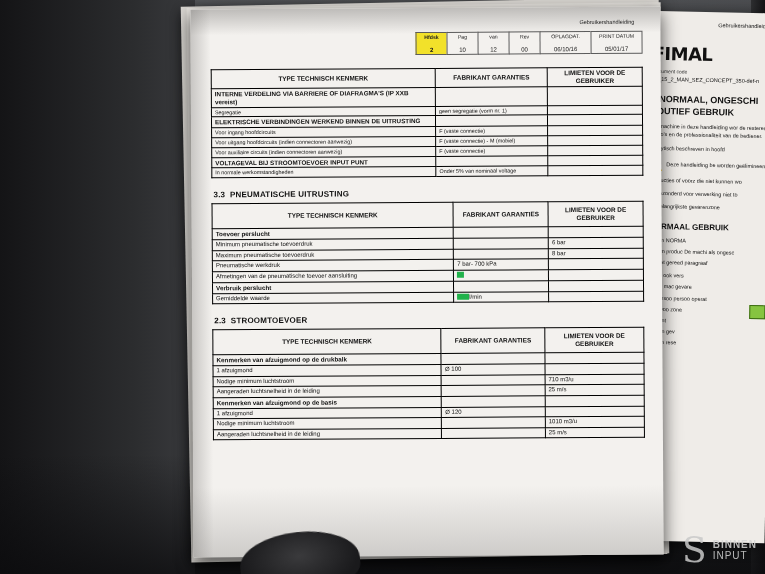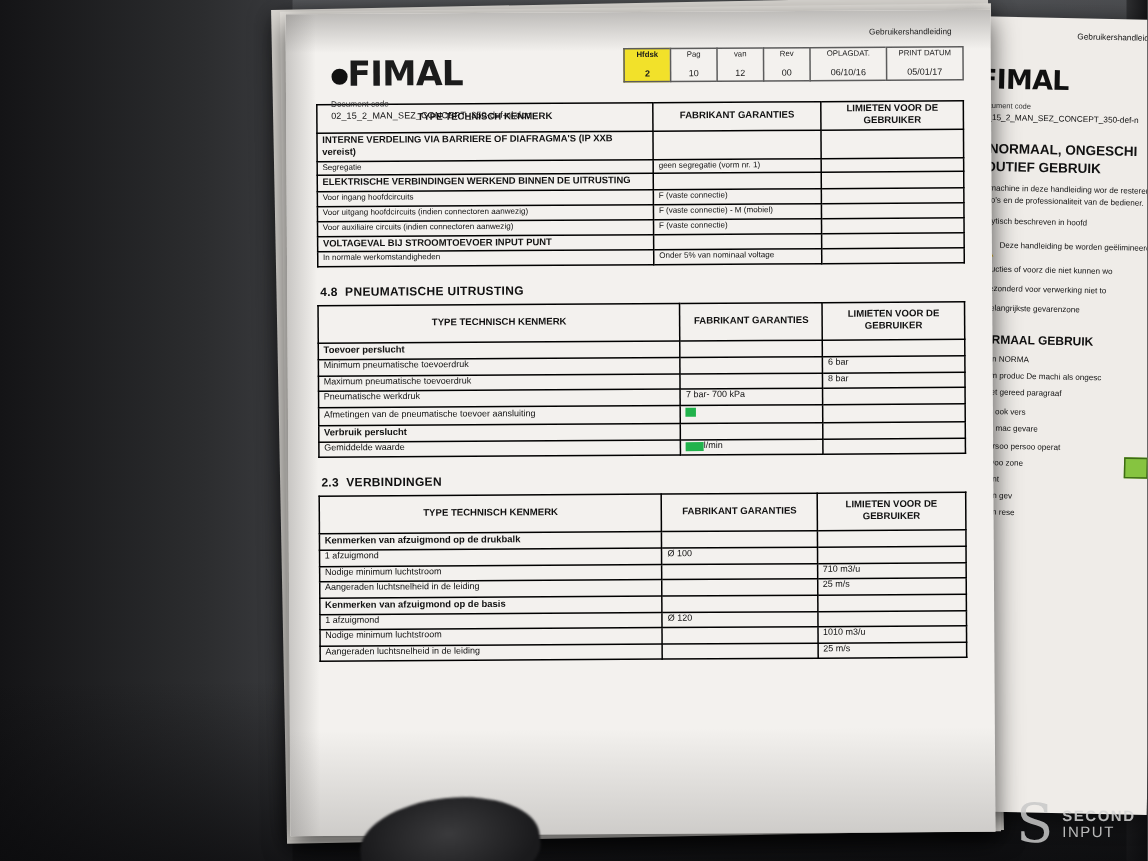--- a/index.html
+++ b/index.html
@@ -375,27 +375,20 @@
 
   <div class="page-main">
     <div class="page-shadow-top"></div>
     <div class="page-shadow-left"></div>
 
     <div class="inner">
 
       <div style="position:relative;height:50px;">
         <div class="hdr-label-top">Gebruikershandleiding</div>
         <div class="hdr">
-          <div>
-            <div class="logo"><span class="dot">⦁</span><span>FIMAL</span></div>
-            <div class="doccode">
-              <span>Document code</span>
-              <span class="fn">02_15_2_MAN_SEZ_CONCEPT_350-def-nl.doc</span>
-            </div>
-          </div>
           <div class="hdr-right" style="margin-top:14px;">
             <div class="hdr-cell yellow">
               <span>Hfdsk</span>
               <span class="v">2</span>
             </div>
             <div class="hdr-cell">
               <span>Pag</span>
               <span class="v">10</span>
             </div>
             <div class="hdr-cell">
@@ -467,21 +460,21 @@
         </tr>
         <tr>
           <td class="indent small">In normale werkomstandigheden</td>
           <td class="small">Onder 5% van nominaal voltage</td>
           <td></td>
         </tr>
       </tbody>
         </table>
 
       <div class="sec-title">
-        <span>4.8</span>&nbsp;&nbsp;<span>PNEUMATISCHE UITRUSTING</span>
+        <span>3.3</span>&nbsp;&nbsp;<span>PNEUMATISCHE UITRUSTING</span>
       </div>
       <table class="doc">
         <colgroup>
             <col style="width:56%">
             <col style="width:22%">
             <col style="width:22%">
           </colgroup>
         <tbody>
             <tr>
           <th class="hdrcell" style="padding:8px 2px">TYPE TECHNISCH KENMERK</th>
@@ -520,21 +513,21 @@
         </tr>
         <tr>
           <td class="indent2">Gemiddelde waarde</td>
           <td><span class="hl-box">&nbsp;</span><span>l/min</span></td>
           <td></td>
         </tr>
       </tbody>
         </table>
 
       <div class="sec-title">
-        <span>2.3</span>&nbsp;&nbsp;<span>VERBINDINGEN</span>
+        <span>2.3</span>&nbsp;&nbsp;<span>STROOMTOEVOER</span>
       </div>
       <table class="doc">
         <colgroup>
             <col style="width:53%">
             <col style="width:24%">
             <col style="width:23%">
           </colgroup>
         <tbody>
             <tr>
           <th class="hdrcell" style="padding:8px 2px">TYPE TECHNISCH KENMERK</th>
@@ -586,17 +579,17 @@
 
     </div>
     <div class="page-shadow-bottom"></div>
   </div>
 
   <div class="pen"></div>
 
   <div class="wm">
     <div class="wm-s">S</div>
     <div class="wm-t">
-      <div class="b">SECOND</div>
+      <div class="b">BINNEN</div>
       <div>INPUT</div>
     </div>
   </div>
 </div>
 
 </body></html>

